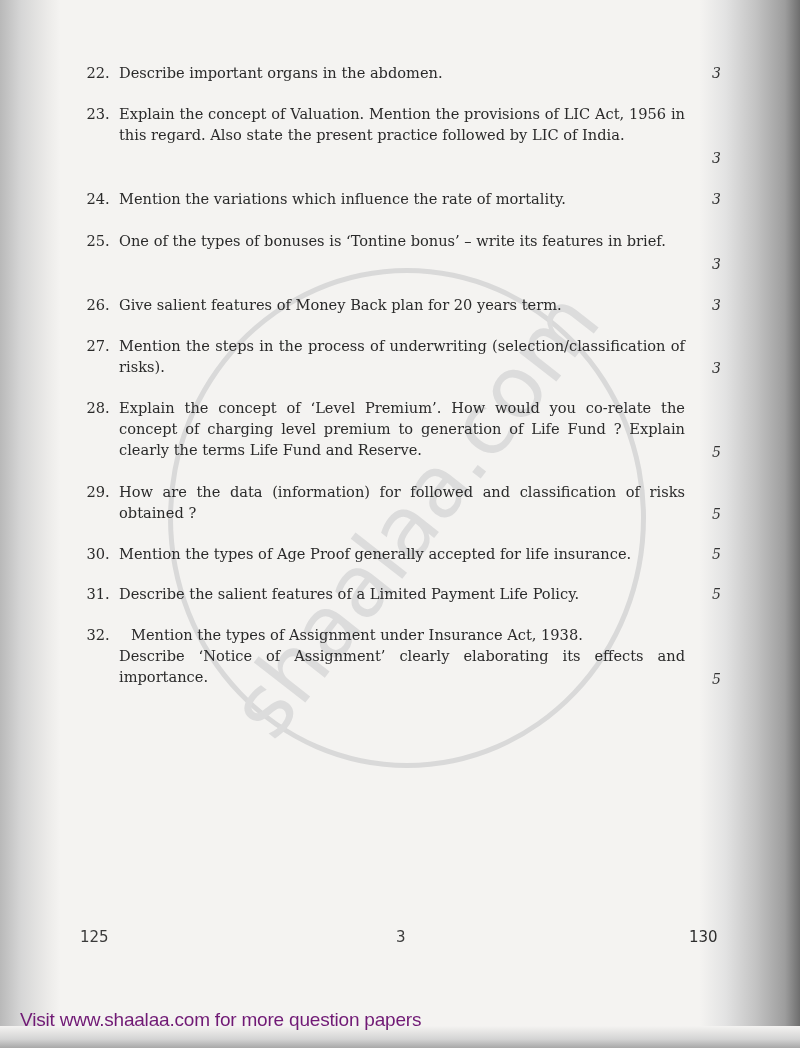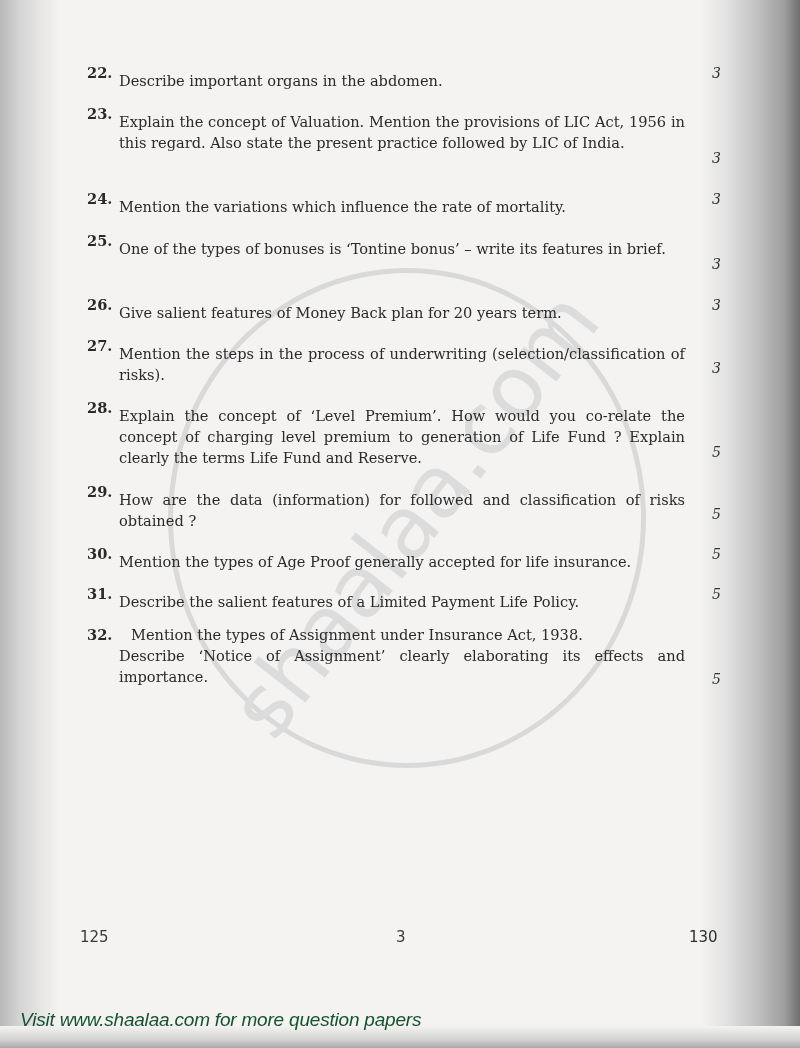--- a/index.html
+++ b/index.html
@@ -27,40 +27,40 @@
   }
   .watermark-text {
     position:absolute; left:150px; top:470px; width:520px; text-align:center;
     font-family:"DejaVu Sans","Liberation Sans",sans-serif;
     font-size:86px; color:#dcdcdc; letter-spacing:-1px;
     transform:rotate(-52deg); transform-origin:center;
   }
   .questions { position:absolute; left:79px; top:62px; width:648px; }
   .q { position:absolute; left:0; width:648px; font-size:14.6px; line-height:21px; }
   .q-num {
-    position:absolute; left:8px; top:0; width:38px; font-weight:bold;
+    position:absolute; left:0; top:0; width:38px; font-weight:normal;
     font-family:"DejaVu Serif","Liberation Serif",serif;
+    text-align:center;
   }
-  .q-text { position:absolute; left:40px; top:8px; width:566px; text-align:justify; }
+  .q-text { position:absolute; left:40px; top:0; width:566px; text-align:justify; }
   .q-marks {
     position:absolute; left:633px; font-style:italic; font-size:14px;
     color:#333;
   }
   .footer-left, .footer-center, .footer-right {
     position:absolute; top:928px;
     font-family:"DejaVu Sans","Liberation Sans",sans-serif; font-size:15px; color:#3a3a3a;
   }
   .footer-left { left:80px; }
   .footer-center { left:396px; }
   .footer-right { left:689px; color:#2e2e2e; }
   .visit-link {
     position:absolute; left:20px; top:1009px;
-    font-family:"Liberation Sans","DejaVu Sans",sans-serif; font-size:19px; color:#14532d;
+    font-family:"Liberation Sans","DejaVu Sans",sans-serif; font-size:19px; color:#701a75;
     letter-spacing:-0.2px;
-    font-style:italic;
   }
 </style>
 </head>
 <body>
 
 <div class="edge-left"></div>
 <div class="edge-right"></div>
 <div class="edge-bottom"></div>
 
 <div class="watermark"></div>

